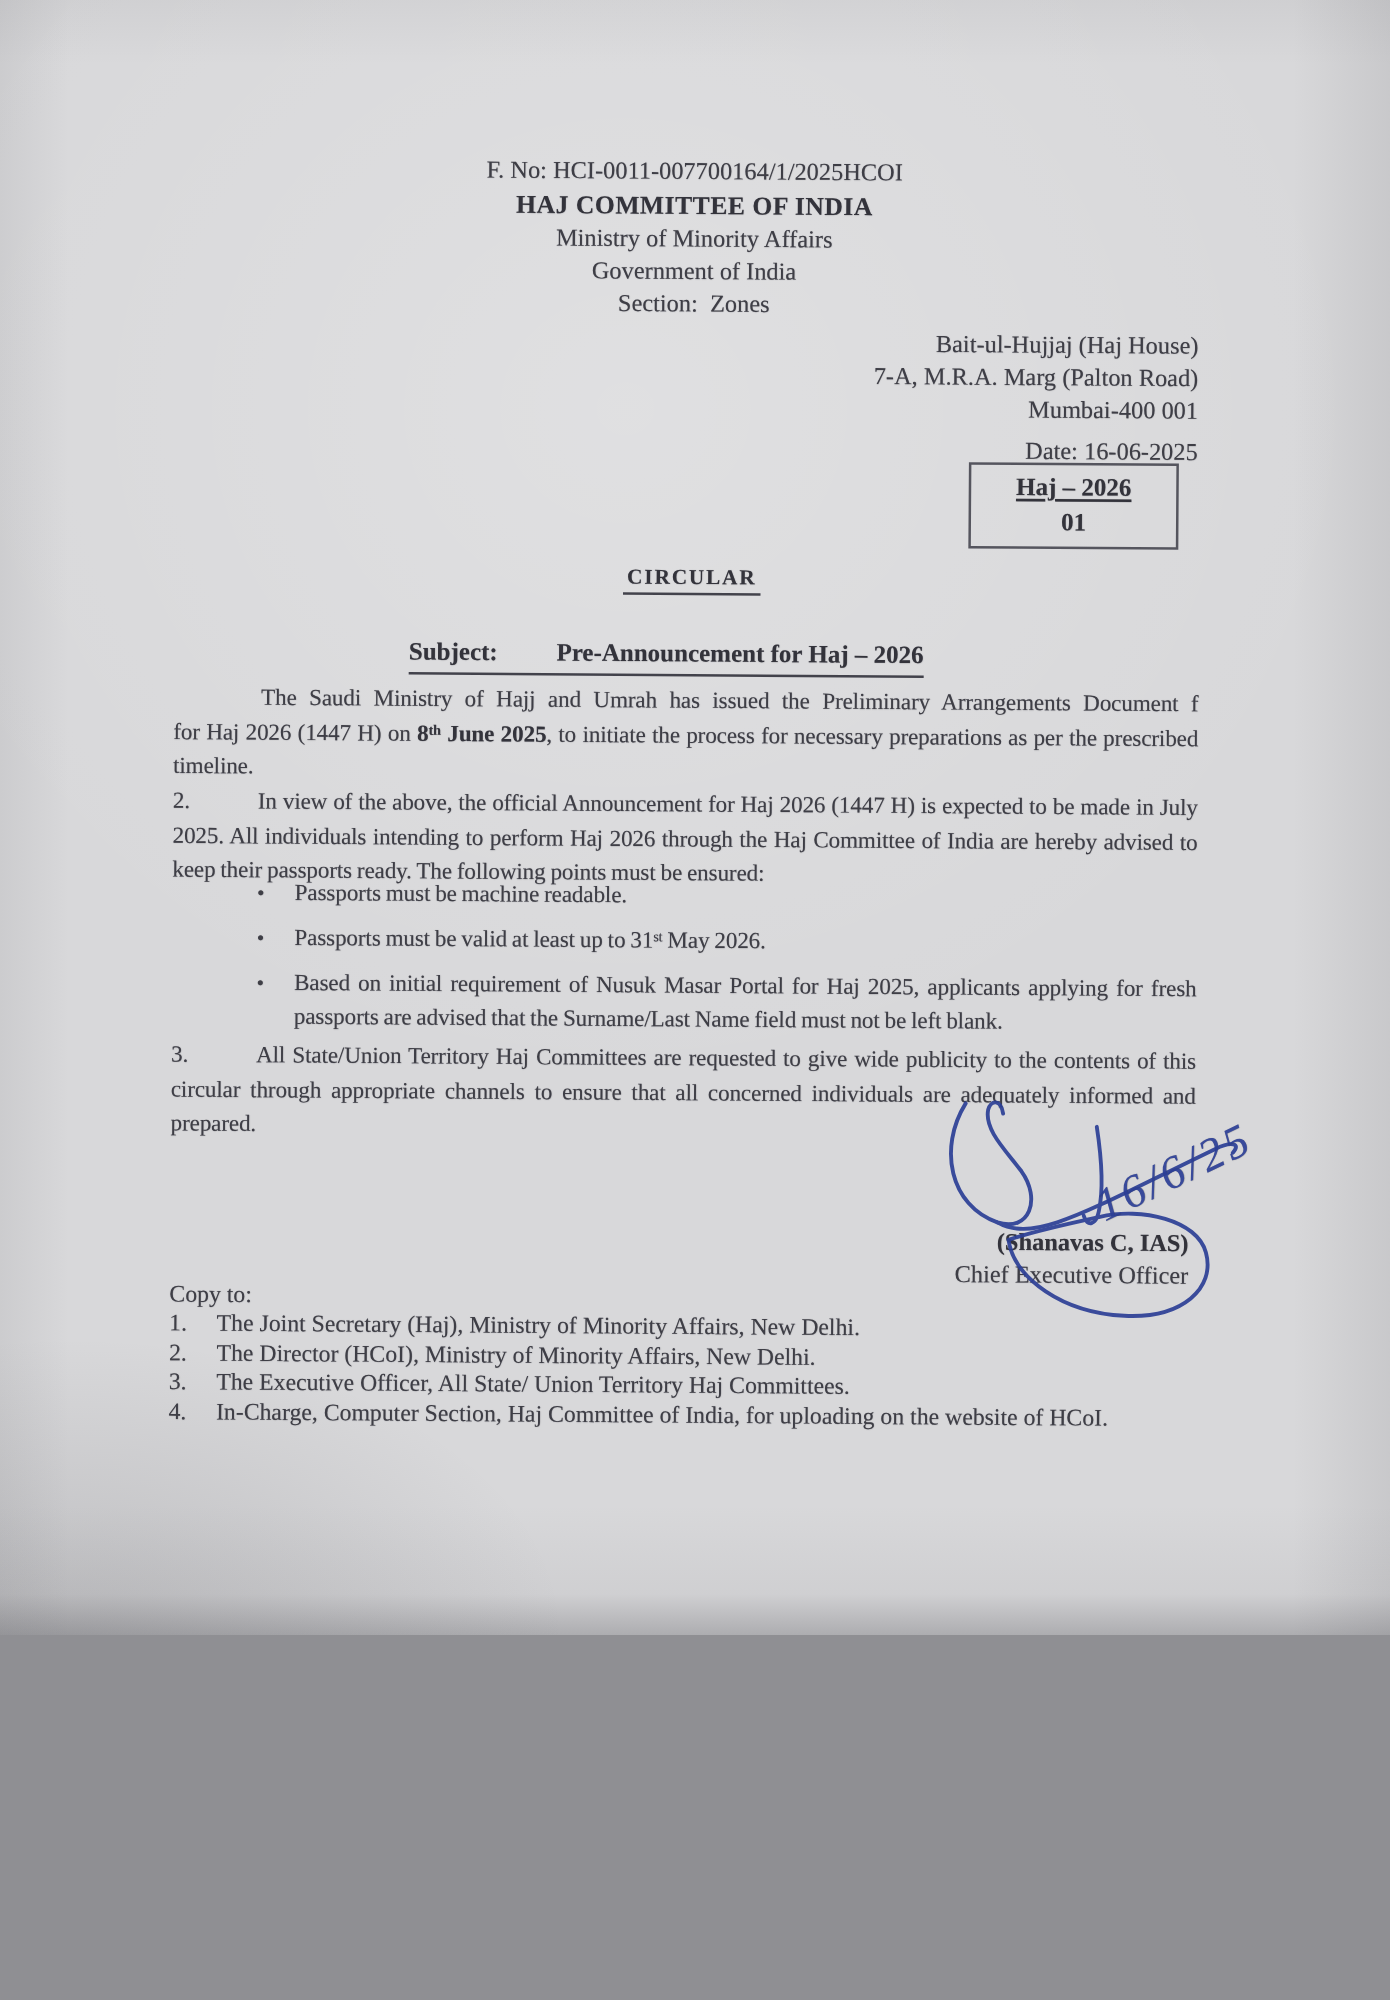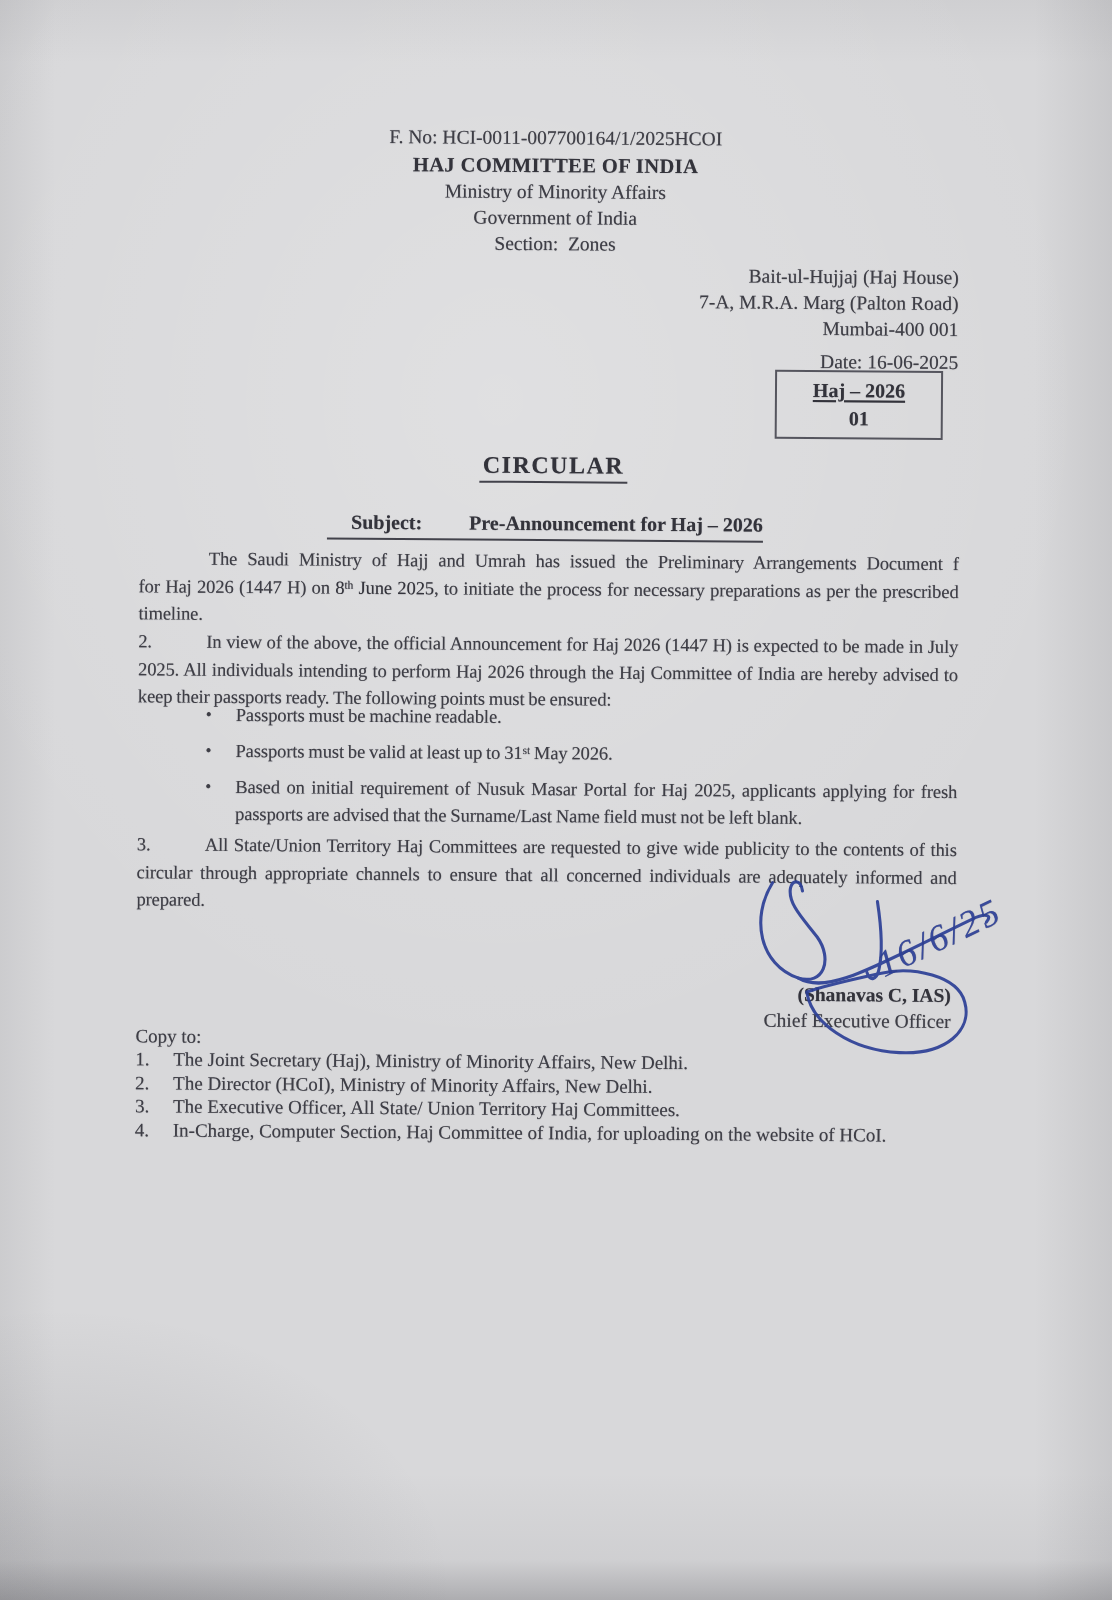--- a/index.html
+++ b/index.html
@@ -1,49 +1,49 @@
 <!DOCTYPE html>
 <html><head>
 <meta charset="utf-8">
 <style>
   html,body{margin:0;padding:0;background:#8f8f93;}
   #page{
-    position:relative;width:1112px;height:1600px;overflow:hidden;
+    position:relative;width:1112px;height:1308px;overflow:hidden;
     font-family:"Liberation Serif","DejaVu Serif",serif;
     color:#3e3e46;
     background:
       radial-gradient(90% 70% at 45% 25%, rgba(255,255,255,0.20) 0%, rgba(255,255,255,0) 60%),
       radial-gradient(55% 28% at 5% 100%, rgba(50,50,56,0.16), rgba(50,50,56,0) 65%),
       linear-gradient(to top, rgba(45,45,52,0.25) 0%, rgba(45,45,52,0.05) 2.5%, rgba(45,45,52,0) 8%),
       linear-gradient(to right, rgba(45,45,52,0.07) 0%, rgba(45,45,52,0) 5%, rgba(45,45,52,0) 93%, rgba(45,45,52,0.09) 100%),
       linear-gradient(to bottom, rgba(45,45,52,0.05) 0%, rgba(45,45,52,0) 4%),
       #d8d8da;
   }
   .tilt{position:absolute;inset:0;transform:rotate(0.4deg);transform-origin:100px 100px;}
   .soft{text-shadow:0.2px 0.2px 0.7px rgba(62,62,70,0.5);}
-  b,.bold{font-weight:normal;color:#34343c;}
+  b,.bold{font-weight:bold;color:#34343c;}
   sup{font-size:0.62em;line-height:0;vertical-align:5px;}
 
   .header{position:absolute;top:121px;left:0;width:1112px;text-align:center;}
   .h-file{font-size:19.5px;line-height:28px;}
   .h-org{font-size:20.5px;line-height:27px;font-weight:bold;letter-spacing:0.4px;color:#33333b;}
   .h-line{font-size:19.5px;line-height:26px;}
 
   .address{position:absolute;top:259px;right:152px;text-align:right;font-size:19.5px;line-height:26px;}
   .addr-date{margin-top:7px;}
 
   .refbox{position:absolute;top:365px;left:777px;width:164px;height:62px;border:2px solid #55555e;text-align:center;padding-top:3px;}
   .refbox-l1{font-size:20px;font-weight:bold;color:#33333b;line-height:30px;text-decoration:underline;text-decoration-thickness:2px;text-underline-offset:3px;}
   .refbox-l2{font-size:20px;font-weight:bold;color:#33333b;line-height:26px;}
 
   .circular{position:absolute;top:449px;left:0;width:1112px;text-align:center;}
-  .circular-inner{display:inline-block;font-size:24px;font-weight:bold;color:#33333b;letter-spacing:1.5px;border-bottom:2.5px solid #42424b;padding:0 3px 2px 3px;}
+  .circular-inner{display:inline-block;font-size:17px;font-weight:bold;color:#33333b;letter-spacing:1.5px;border-bottom:2.5px solid #42424b;padding:0 3px 2px 3px;}
 
   .subject{position:absolute;top:509px;left:330px;font-size:20px;font-weight:bold;color:#33333b;border-bottom:2px solid #42424b;padding-bottom:4px;white-space:nowrap;}
-  .subject-label{padding-right:47px;margin-left:24px;}
+  .subject-label{padding-right:47px;}
 
   .para{position:absolute;left:142px;width:820px;font-size:18.5px;line-height:27.5px;text-align:justify;letter-spacing:-0.1px;word-spacing:-0.6px;}
   #para1{top:545px;}
   #para2{top:628px;}
   #para3{top:831px;}
   .first-just{text-align:justify;text-align-last:justify;text-indent:70px;}
   .pnum{display:inline-block;width:68px;}
 
   .bullets{position:absolute;top:701px;left:142px;width:820px;margin:0;padding:0;}
   .bullets li{list-style:none;position:relative;padding-left:98px;margin:0 0 9px 0;font-size:18.5px;line-height:27px;text-align:justify;letter-spacing:-0.1px;word-spacing:-0.6px;}

